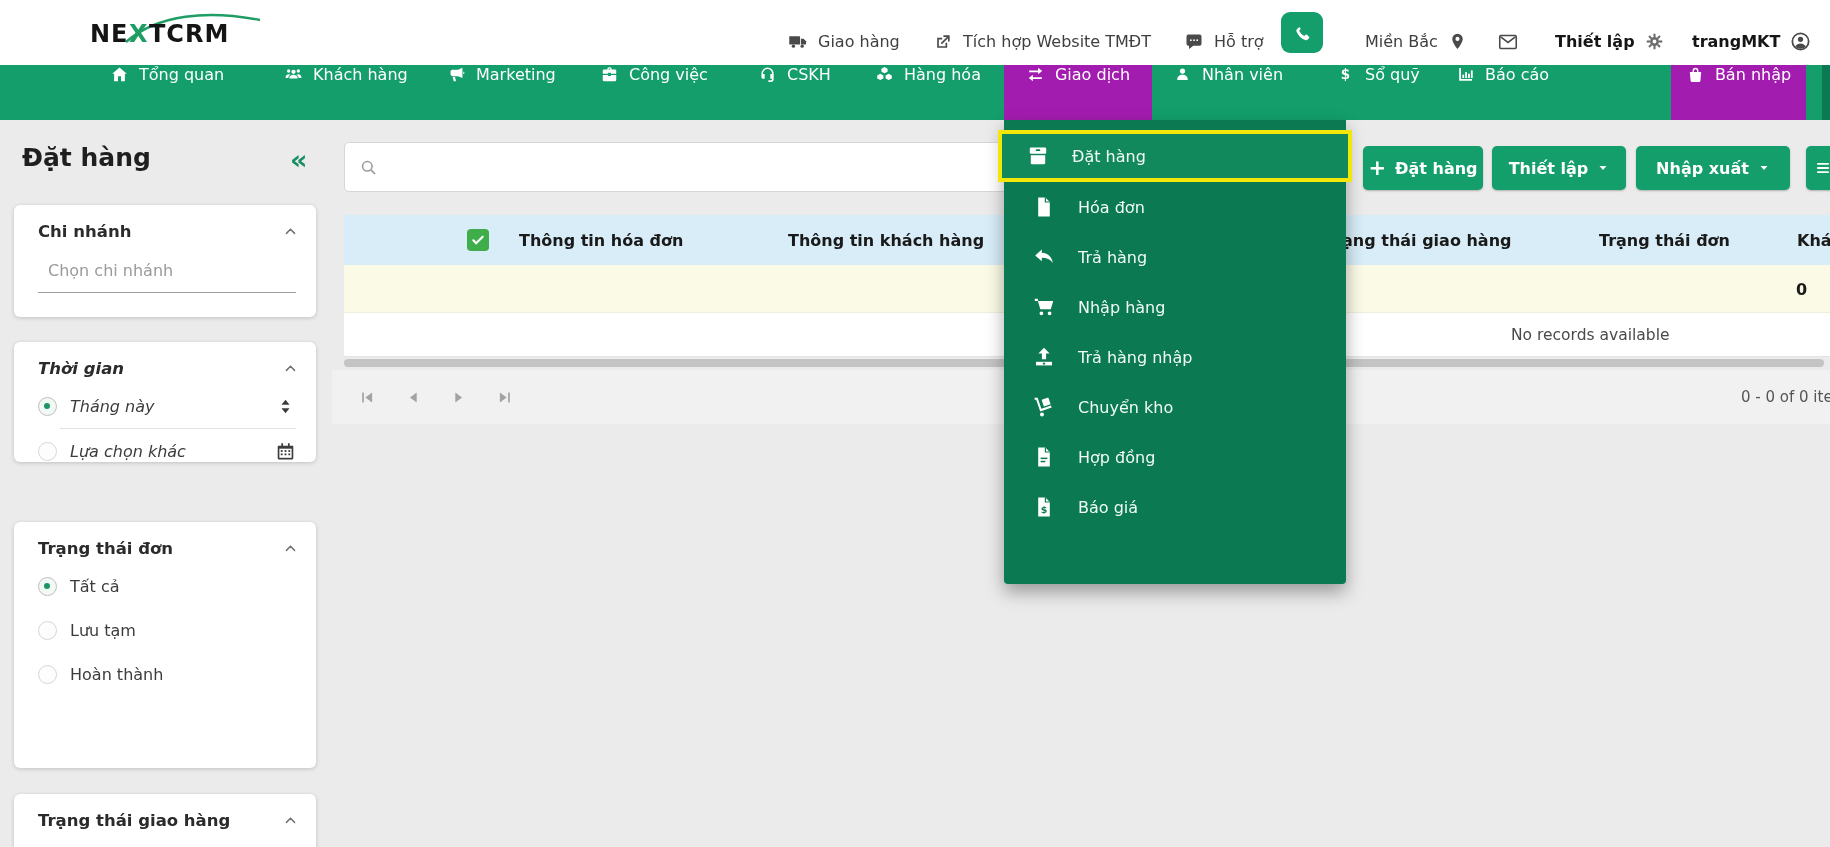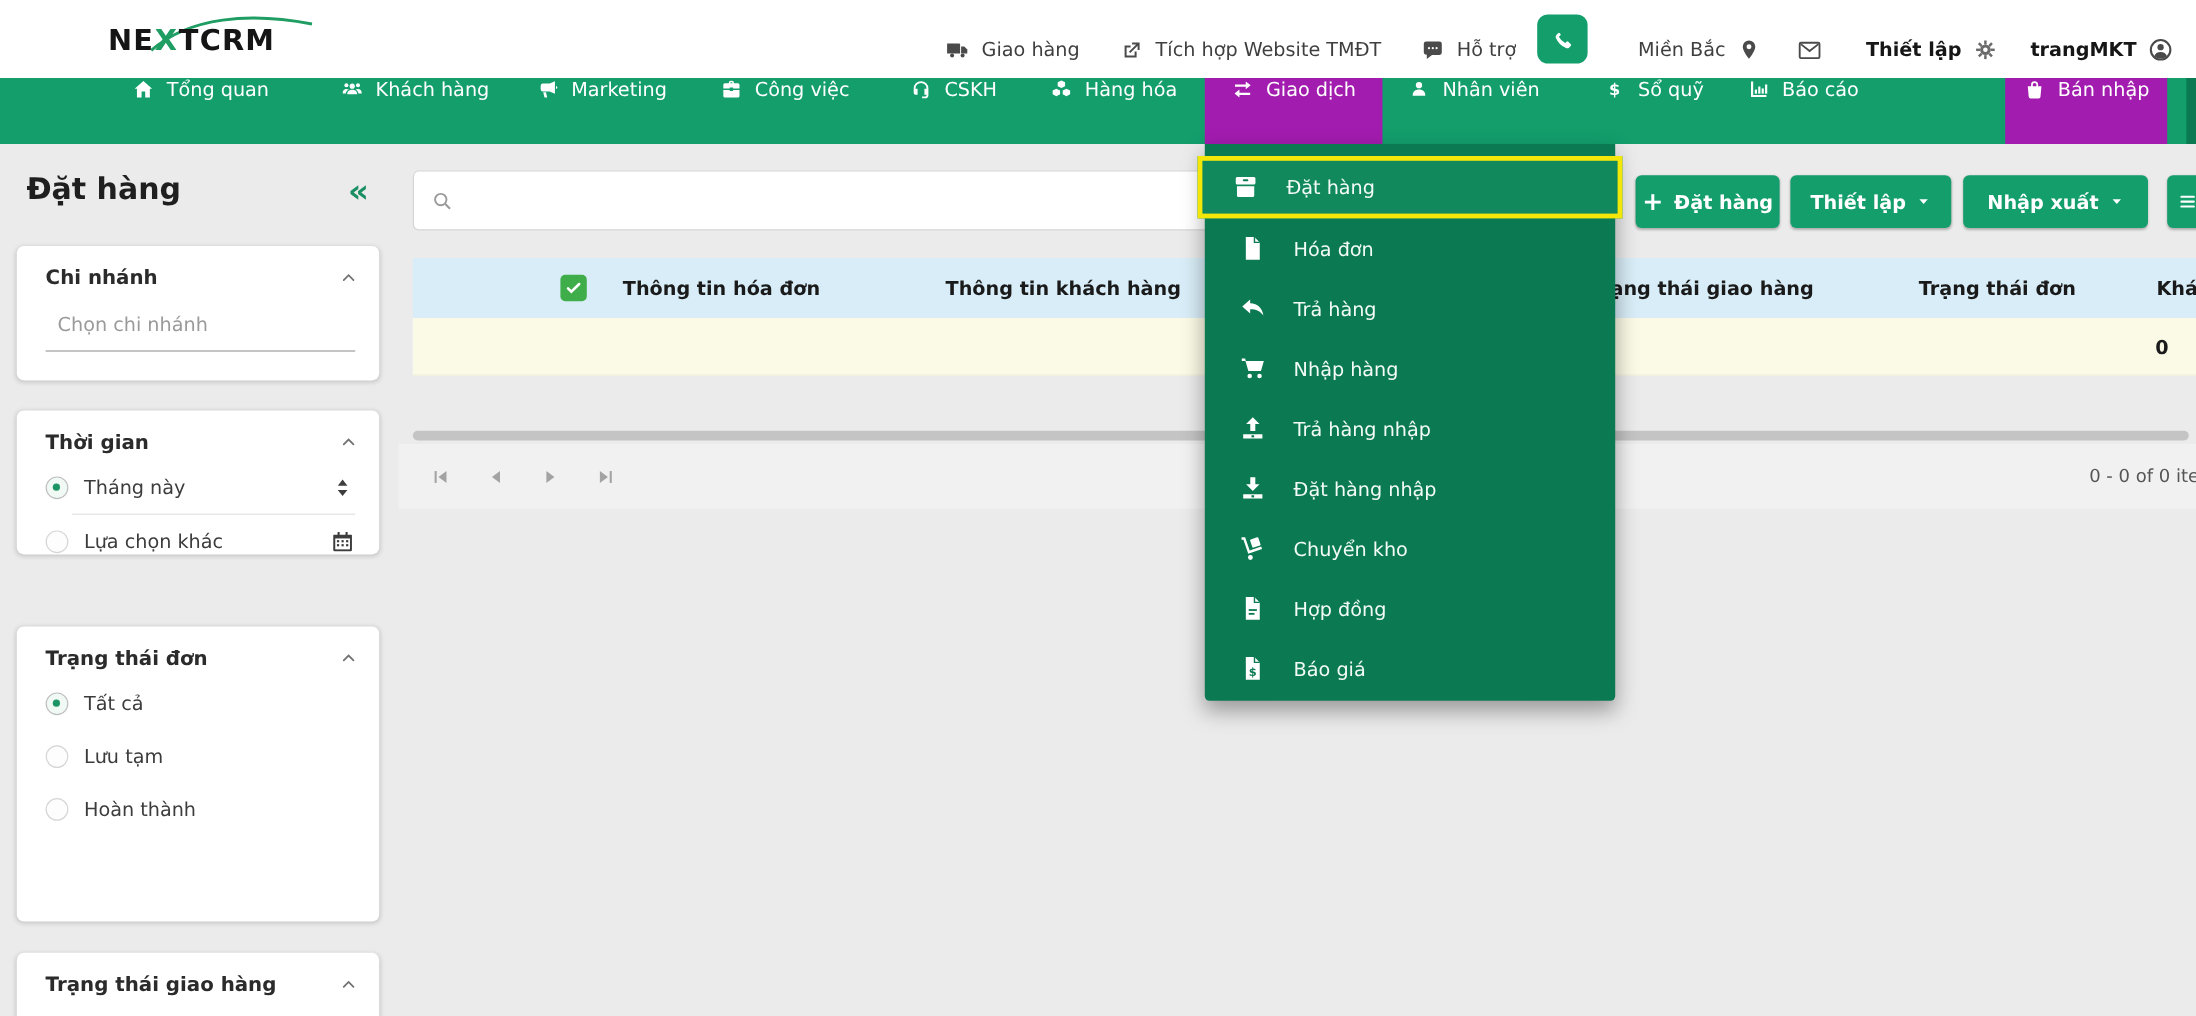--- a/index.html
+++ b/index.html
@@ -335,30 +335,20 @@
           <path d="M12 2.8l5.6 5.6h-3.5v5.8h-4.2V8.4H6.4z"></path>
           <path d="M4 16.8h16v3.6H4z"></path>
           <rect x="10.9" y="17.7" width="2.2" height="1.8" fill="#0b7a52"></rect>
         </svg>
       </span>
       <span>Trả hàng nhập</span>
     </div>
     <div class="dd-item">
       <span class="ic" style="width: 24px; height: 24px;">
         <svg viewBox="0 0 24 24" fill="currentColor">
-          <path d="M12 14.2L6.4 8.6h3.5V2.8h4.2v5.8h3.5z"></path>
-          <path d="M4 16.8h16v3.6H4z"></path>
-          <rect x="10.9" y="17.7" width="2.2" height="1.8" fill="#0b7a52"></rect>
-        </svg>
-      </span>
-      <span>Đặt hàng nhập</span>
-    </div>
-    <div class="dd-item">
-      <span class="ic" style="width: 24px; height: 24px;">
-        <svg viewBox="0 0 24 24" fill="currentColor">
           <path d="M2.6 2.8h3l3.8 11 9.6-3.3.7 1.9-11.5 4L4.2 4.8H2.6z"></path>
           <circle cx="10" cy="19.6" r="2"></circle>
           <rect x="10.5" y="3.4" width="7.2" height="7.2" rx=".8" transform="rotate(-19 14.1 7)"></rect>
         </svg>
       </span>
       <span>Chuyển kho</span>
     </div>
     <div class="dd-item">
       <span class="ic" style="width: 24px; height: 24px;">
         <svg viewBox="0 0 24 24" fill="currentColor">
@@ -389,21 +379,21 @@
       <div class="card-head">
         <span class="t">Chi nhánh</span>
         <span class="ic" style="width: 15px; height: 15px;">
           <svg viewBox="0 0 24 24" fill="currentColor">
             <path d="M5.5 15L12 8.5 18.5 15" fill="none" stroke="currentColor" stroke-width="2.3" stroke-linecap="round"></path>
           </svg>
         </span>
       </div>
       <div class="sel-line">Chọn chi nhánh</div>
     </div>
-    <div class="card" style="top: 342px; height: 120px;">
+    <div class="card" style="top: 342px; height: 120px; font-style: italic;">
       <div class="card-head">
         <span class="t">Thời gian</span>
         <span class="ic" style="width: 15px; height: 15px;">
           <svg viewBox="0 0 24 24" fill="currentColor">
             <path d="M5.5 15L12 8.5 18.5 15" fill="none" stroke="currentColor" stroke-width="2.3" stroke-linecap="round"></path>
           </svg>
         </span>
       </div>
       <div class="radio-row">
         <span class="radio sel"></span>
@@ -523,20 +513,23 @@
         <div class="t-col" style="left: 175px;">Thông tin hóa đơn</div>
         <div class="t-col" style="left: 444px;">Thông tin khách hàng</div>
         <div class="t-col" style="left: 981px;">Trạng thái giao hàng</div>
         <div class="t-col" style="left: 1255px;">Trạng thái đơn</div>
         <div class="t-col" style="left: 1453px;">Khá</div>
       </div>
   </div>
   <div class="t-summary">
     <div class="t-sumval">0</div>
   </div>
+  <div class="t-empty">
+    <div class="t-emptytext">No records available</div>
+  </div>
 </div>
 <div class="hscroll"></div>
 <div class="pagination">
   <div id="pg-icons">
       <span class="ic pg-btn" style="width: 17px; height: 17px; left: 27px;">
         <svg viewBox="0 0 24 24" fill="currentColor">
           <rect x="4.5" y="5" width="2.4" height="14"></rect>
           <path d="M18.5 5v14l-9.5-7z"></path>
         </svg>
       </span>

